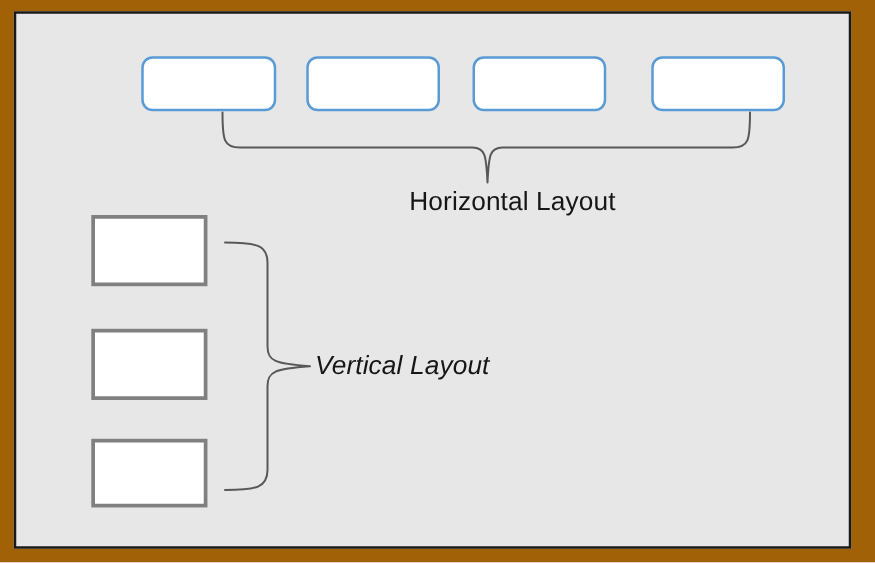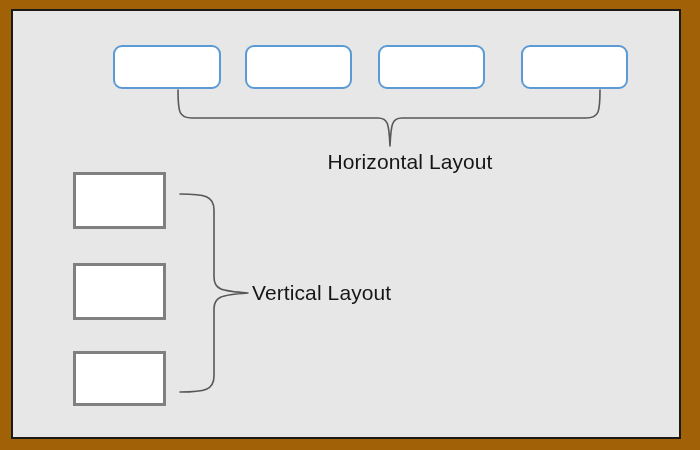--- a/index.html
+++ b/index.html
@@ -66,20 +66,21 @@
   #caption-horizontal {
     left: 307px;
     top: 150px;
     width: 206px;
     text-align: center;
   }
   #caption-vertical {
     left: 252px;
     top: 281px;
     text-align: left;
+    font-style: italic;
   }
 </style>
 </head>
 <body>
 
 <div id="canvas">
 
   <div id="slide-frame"></div>
 
   <div class="hbox" style="left:113px; top:45px; width:108px; height:44px;"></div>

